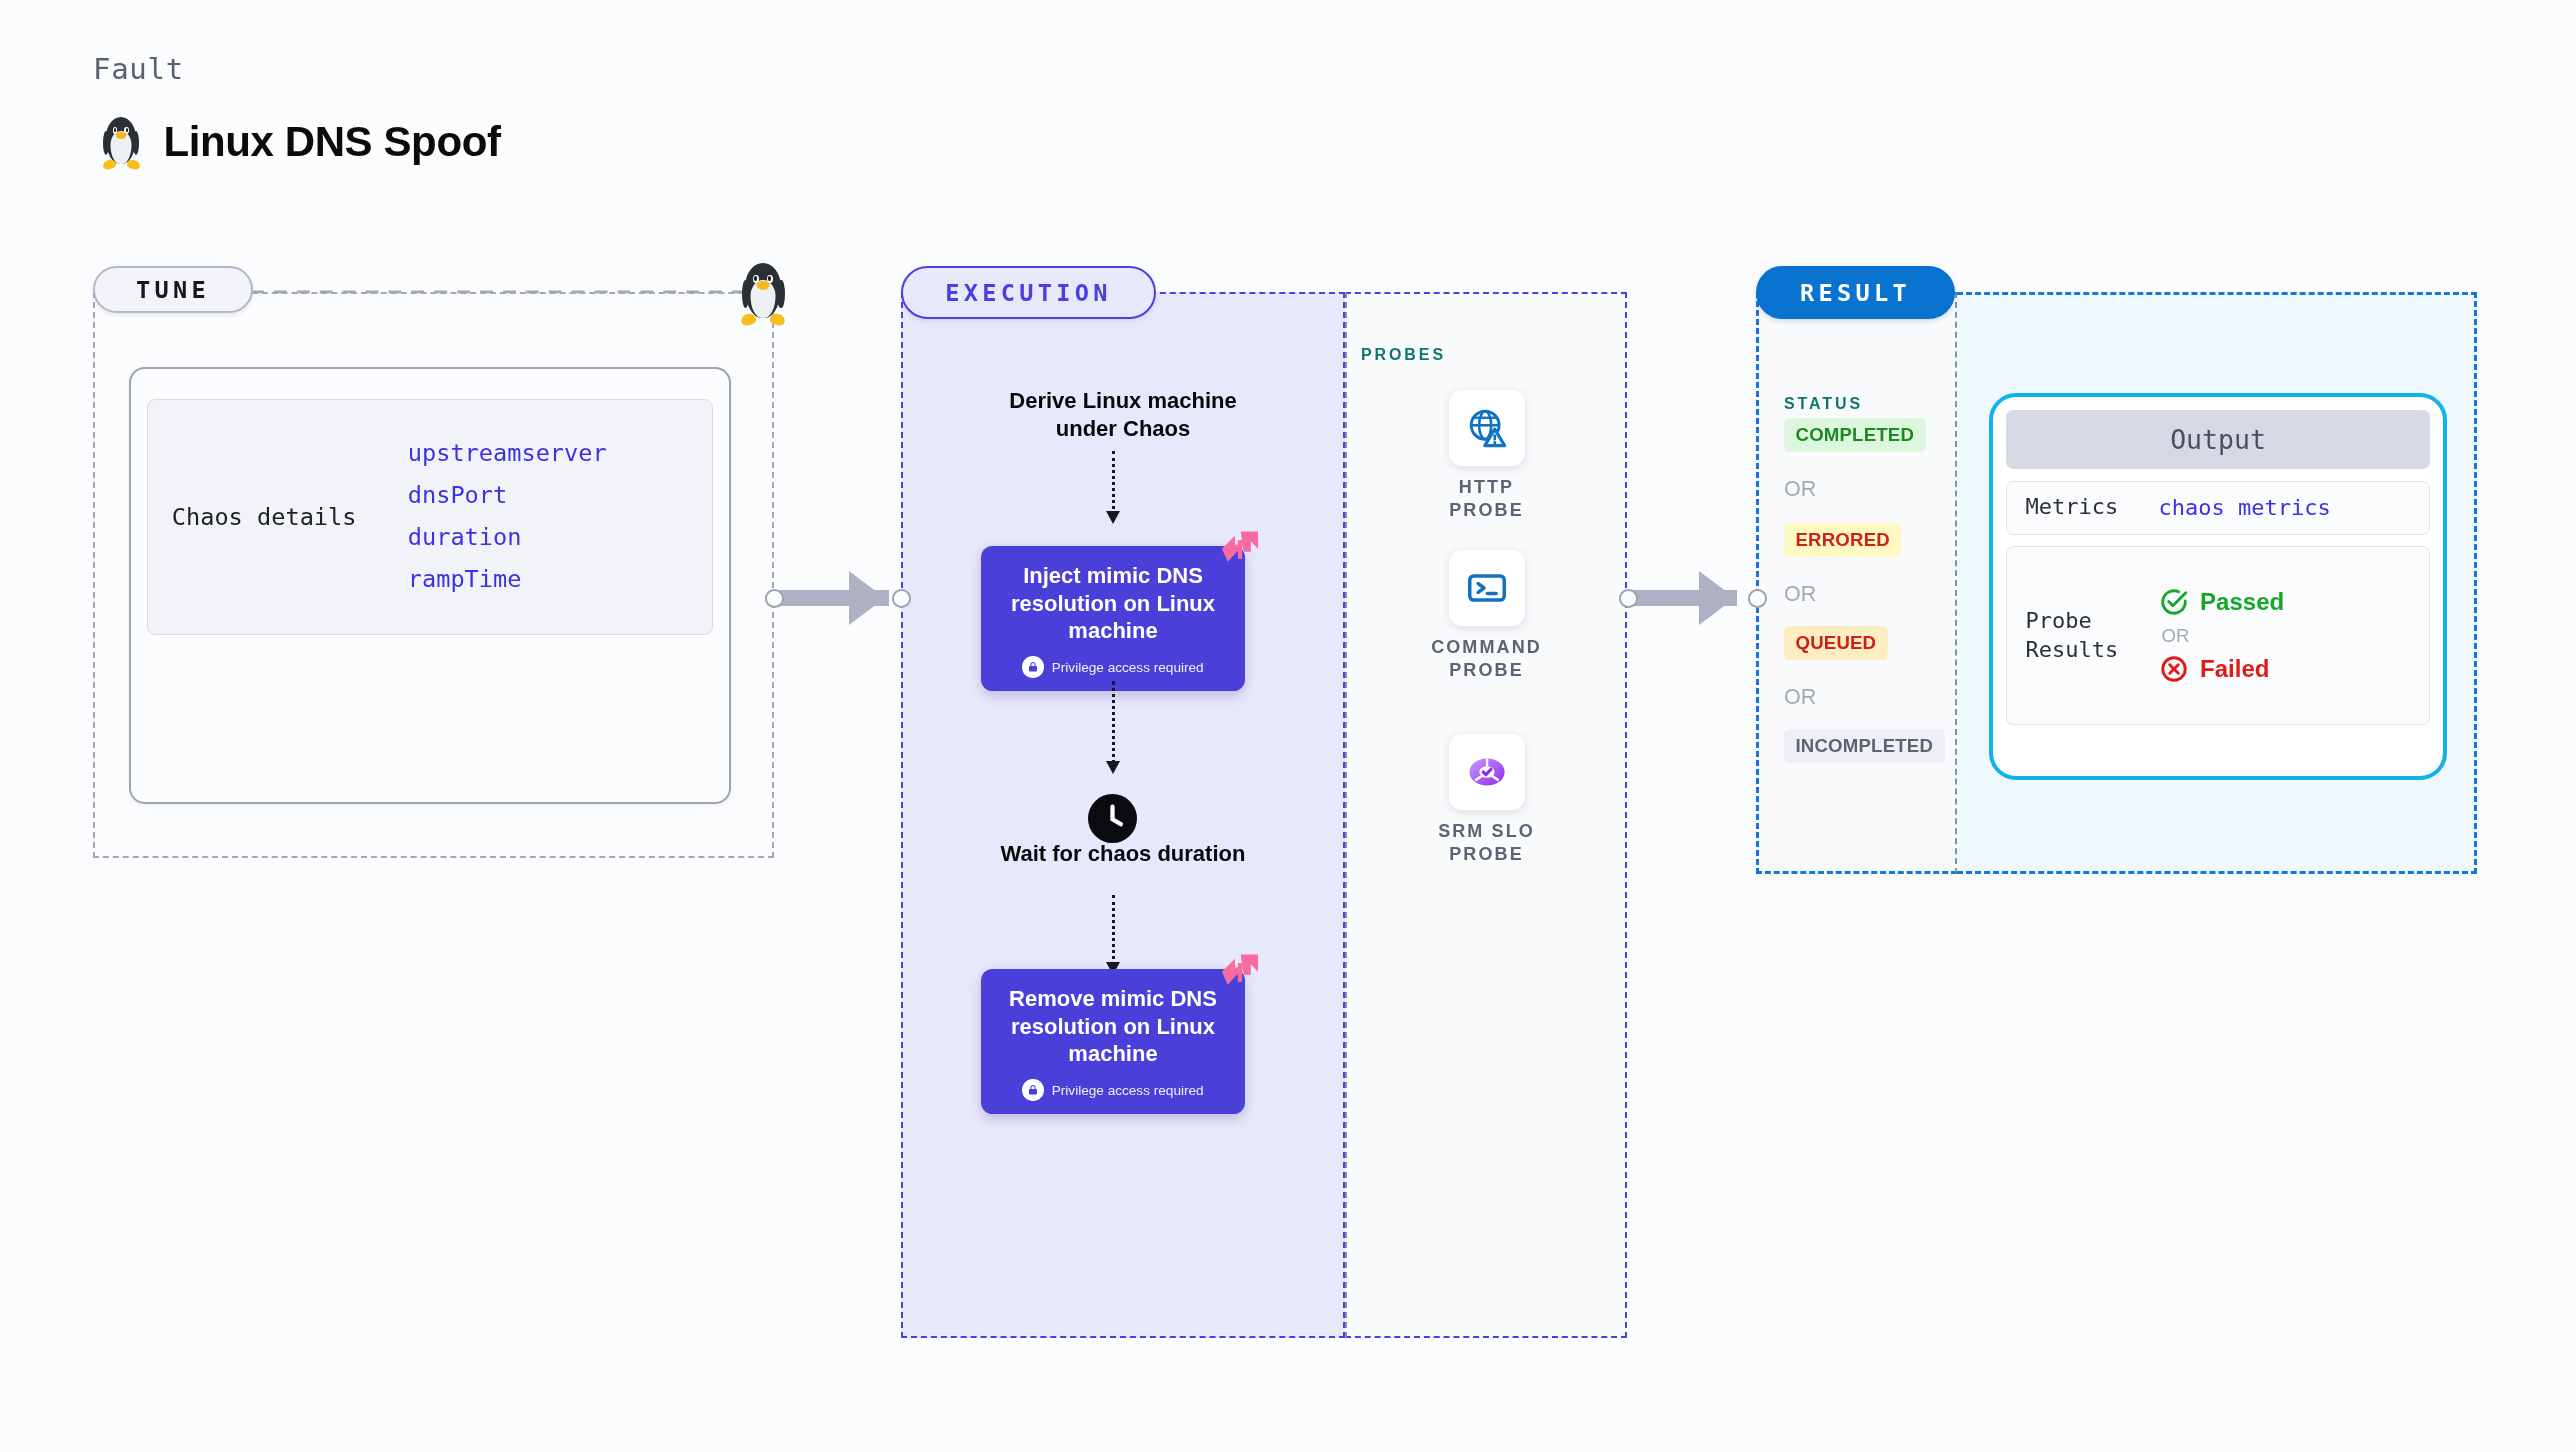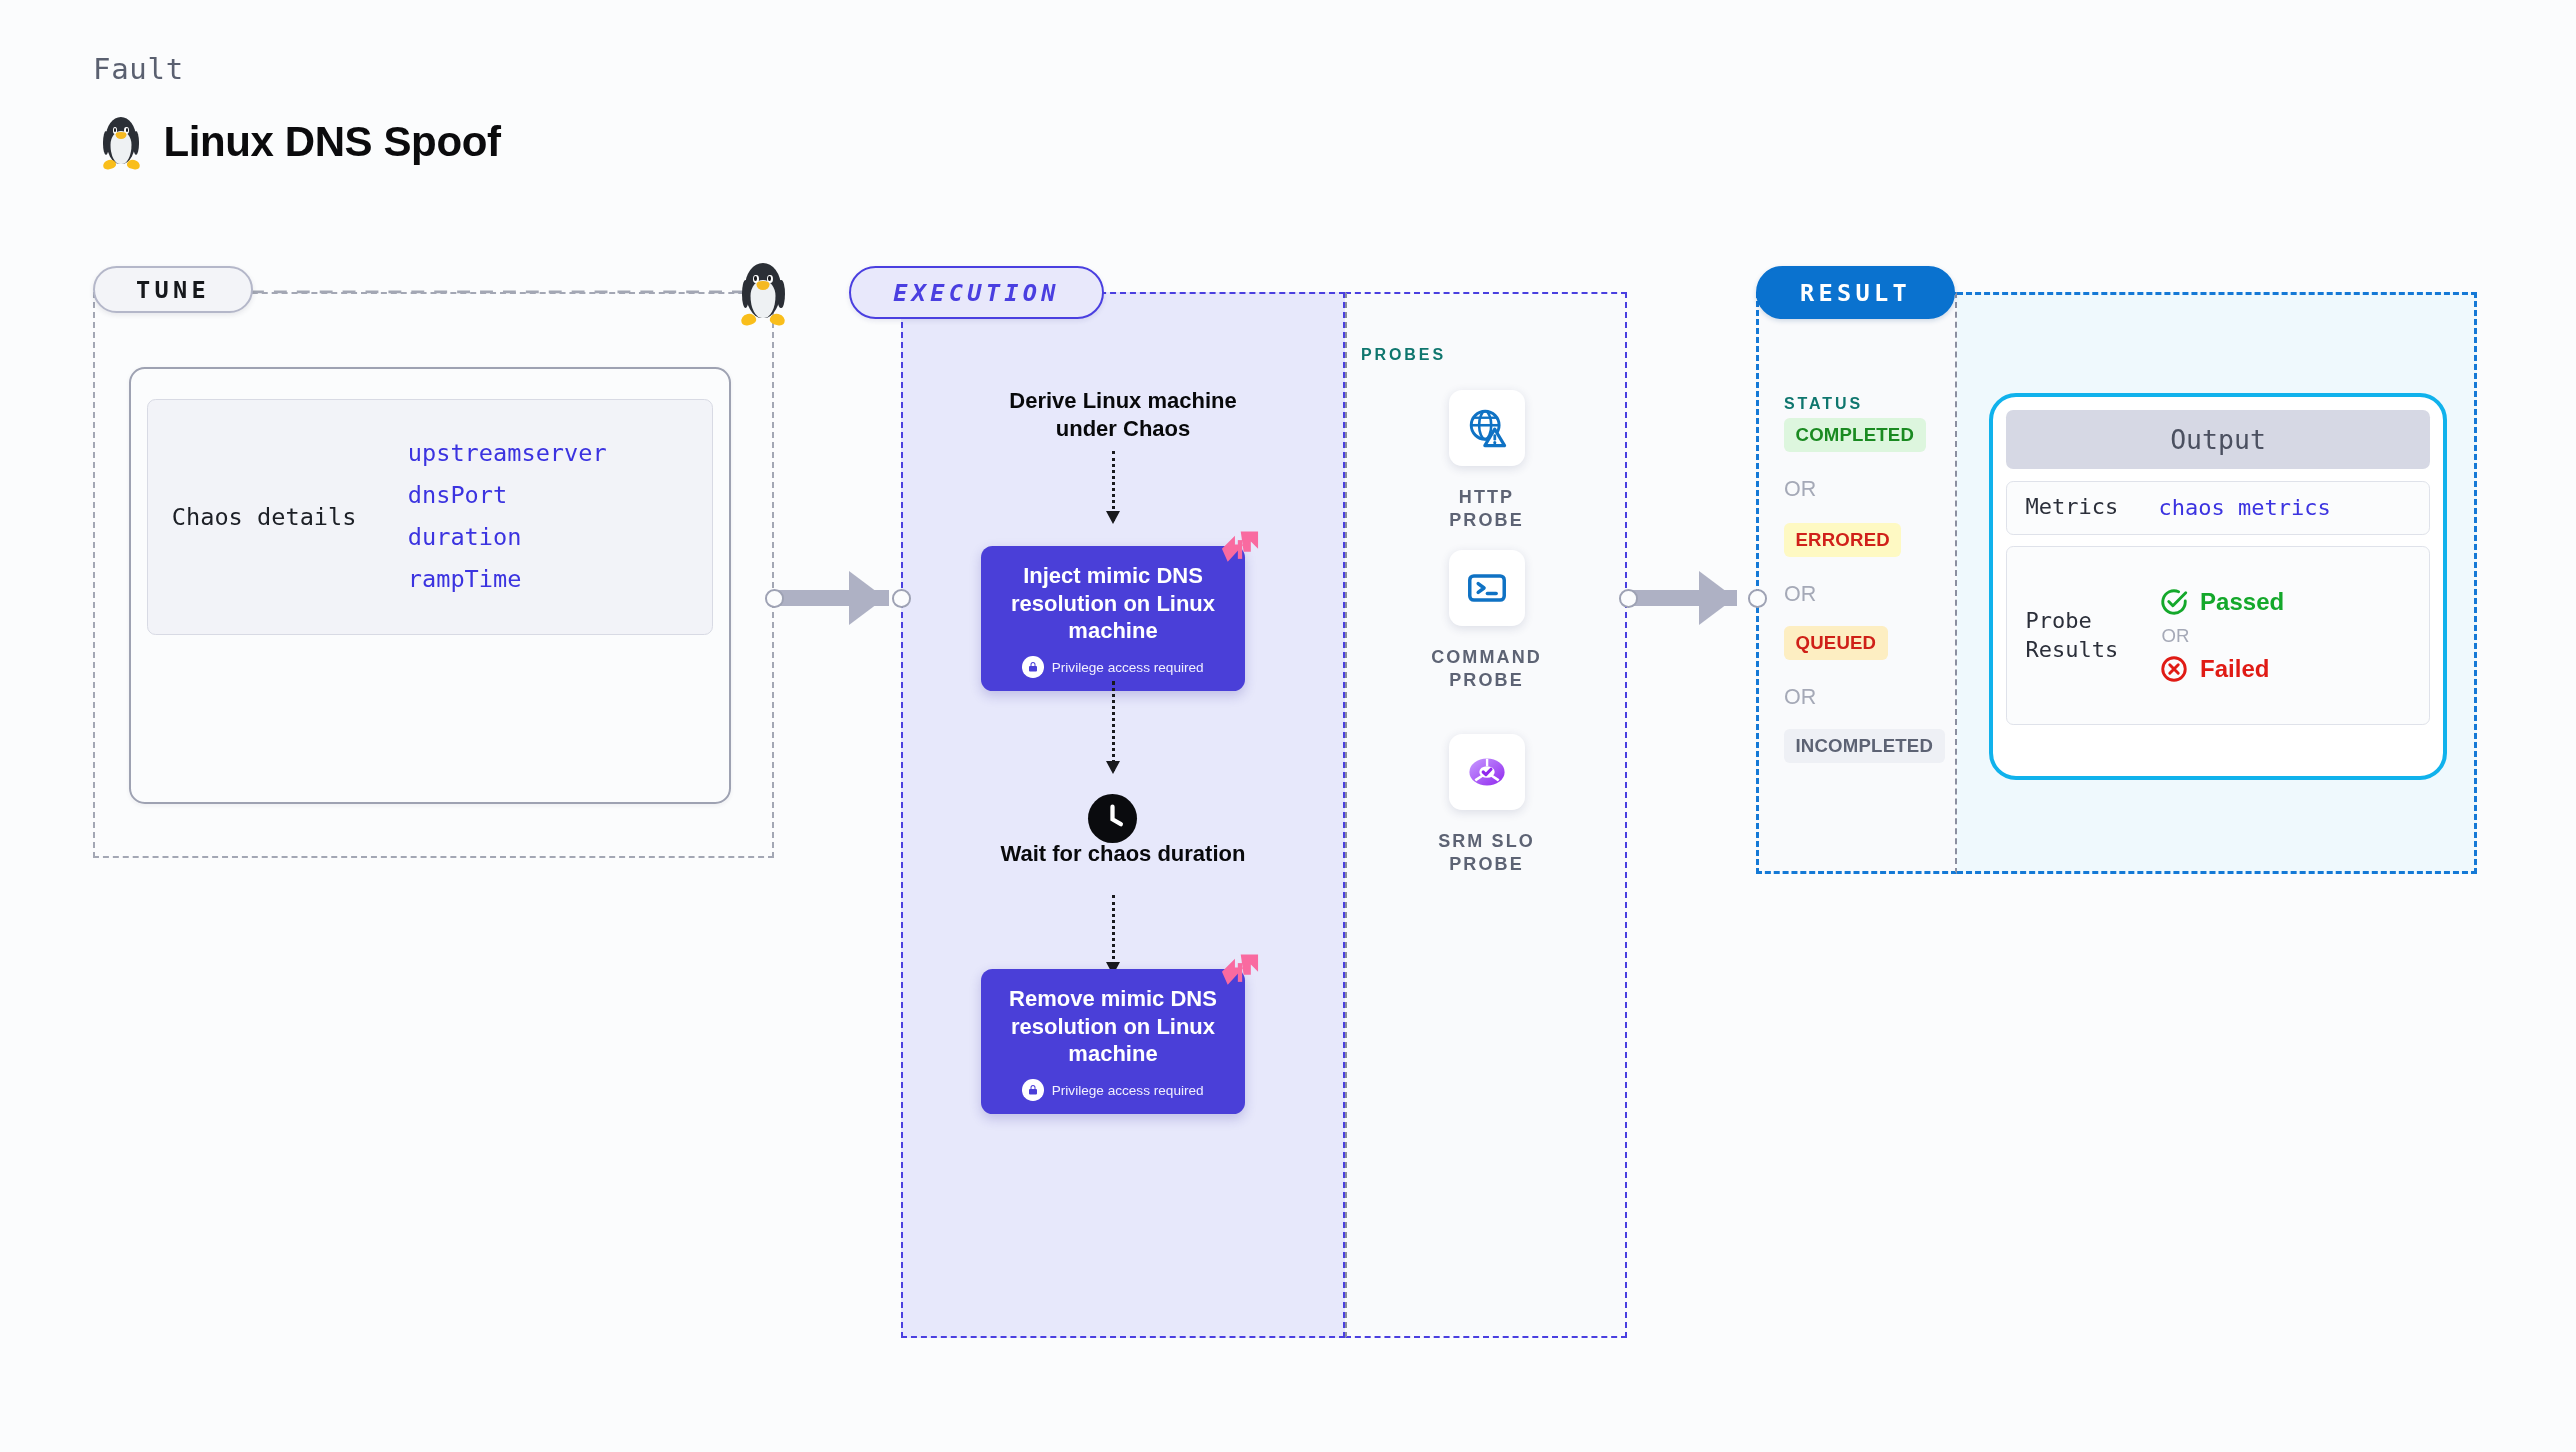--- a/index.html
+++ b/index.html
@@ -98,25 +98,24 @@
     z-index: 20;
     box-sizing: border-box;
   }
   #pill-tune {
     left:93px; top:266px; width:160px; height:47px;
     background:#f3f4f8; border:2.9px solid #b4b7c9;
     color:#16181c; font-size:23.6px;
     box-shadow: 0 2.1px 5.7px rgba(40,40,70,0.10);
   }
   #pill-execution {
-    left:849px; top:266px; width:255px; height:53px;
+    left:901px; top:266px; width:255px; height:53px;
     background:#e8e8fb; border:2.9px solid #4a3fe0;
     color:#4a3fe0; font-size:23.6px;
     box-shadow: 0 2.1px 5.7px rgba(40,40,120,0.10);
-    font-style: italic;
   }
   #pill-result {
     left:1756px; top:266px; width:199px; height:53px;
     background:#0a72cf; border:2.9px solid #0a72cf;
     color:#ffffff; font-size:23.6px;
     box-shadow: 0 2.1px 5.7px rgba(10,60,120,0.18);
   }
 
   
   .region { position:absolute; box-sizing:border-box; }
@@ -300,21 +299,21 @@
     display:flex; flex-direction:column; align-items:center;
   }
   .probe-tile {
     width:76px; height:76px;
     background:#ffffff;
     border-radius:13px;
     box-shadow: 0 2.9px 10px rgba(40,50,90,0.13);
     display:flex; align-items:center; justify-content:center;
   }
   .probe-label {
-    margin-top:20px;
+    margin-top:10px;
     text-align:center;
     font-size:18px;
     font-weight:600;
     letter-spacing:2.1px;
     color:#5d6374;
     line-height:1.3;
     font-family:"Liberation Sans", sans-serif;
   }
   #probe-http    { left:1422px; top:390px; }
   #probe-command { left:1422px; top:550px; }

